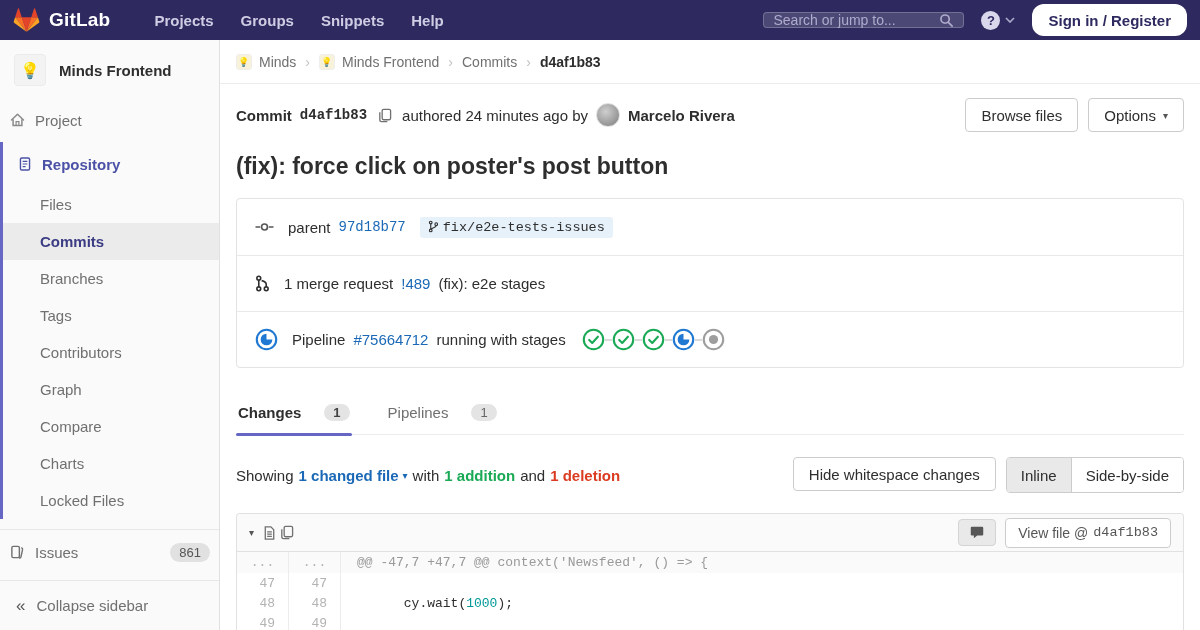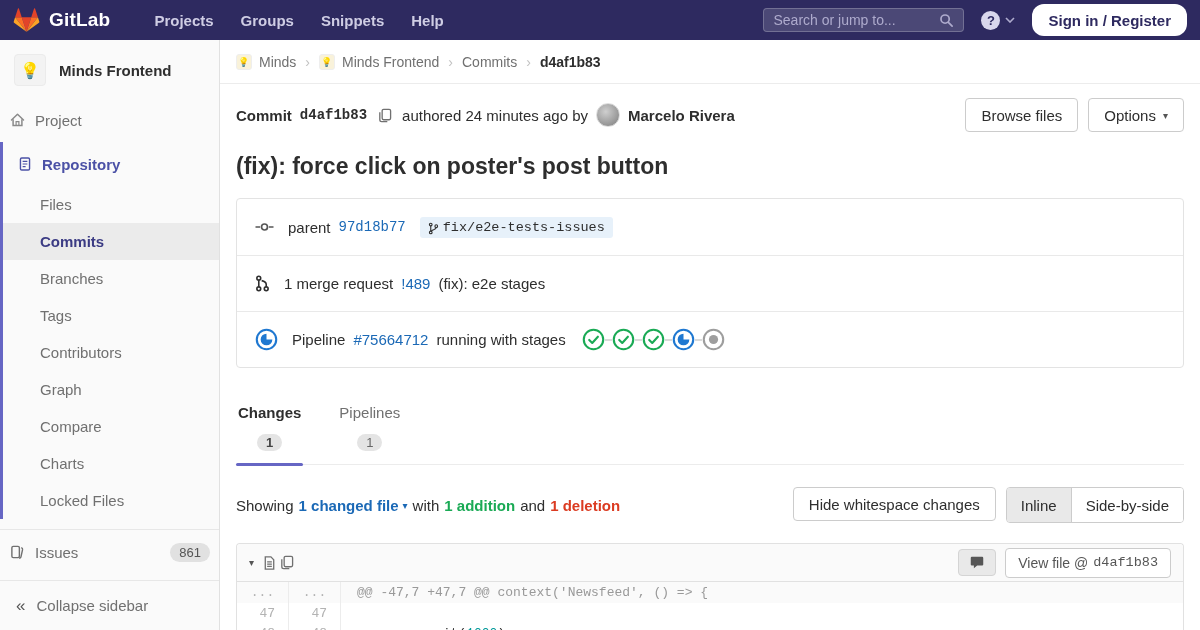--- a/index.html
+++ b/index.html
@@ -7,21 +7,21 @@
   body { font-family:"Liberation Sans","DejaVu Sans",sans-serif; font-size:15px; color:#2e2e2e; background:#fff; }
 
   
   .navbar { height:40px; background:#2e2a60; display:flex; align-items:center; padding:0 13px; }
   .nav-left { display:flex; align-items:center; }
   .brand { display:flex; align-items:center; gap:9px; margin-right:44px; cursor:pointer; }
   .brand-text { color:#fff; font-size:19px; font-weight:700; letter-spacing:.2px; }
   .nav-menu { display:flex; gap:27px;justify-content:flex-end; }
   .nav-menu .mitem { color:#cfcde4; font-size:15px; font-weight:600; cursor:pointer; }
   .nav-right { margin-left:auto; display:flex; align-items:center; gap:17px; }
-  .search-box { width:201px; height:24px; background:rgba(255,255,255,.14); border:1px solid rgba(255,255,255,.22); border-radius:4px; display:flex; align-items:center; padding:0 9px; }
+  .search-box { width:201px; height:16px; background:rgba(255,255,255,.14); border:1px solid rgba(255,255,255,.22); border-radius:4px; display:flex; align-items:center; padding:0 9px; }
   .search-box input { flex:1; background:transparent; border:none; outline:none; color:#fff; font-size:14px; font-family:inherit; min-width:0; }
   .search-box input::placeholder { color:#aeabcd; }
   .help-wrap { display:flex; align-items:center; gap:5px; cursor:pointer; }
   .help-circle { width:19px; height:19px; border-radius:50%; background:#d9d7ec; color:#2e2a60; font-weight:700; font-size:13px; display:flex; align-items:center; justify-content:center; }
   .signin-btn { background:#fff; color:#2e2a60; font-weight:700; font-size:15px; border:none; border-radius:12px; height:32px; padding:0 16px; font-family:inherit; cursor:pointer; }
 
   
   .layout { display:flex; height:590px; }
 
   
@@ -63,27 +63,27 @@
   .caret-glyph { font-size:10px; color:#565656; }
 
   .commit-title { font-size:23px; font-weight:700; color:#2e2e2e; margin:21px 0 18px; }
 
   .info-box { border:1px solid #e3e3e3; border-radius:4px; }
   .info-row { min-height:56px; display:flex; align-items:center; padding:0 18px; gap:8px; font-size:15px; color:#2e2e2e; }
   .info-row + .info-row { border-top:1px solid #e9e9e9; }
   .row-icon { display:flex; margin-right:6px; }
   .link { color:#1b69b6; cursor:pointer; text-decoration:none; }
   .sha-link { font-family:"Liberation Mono","DejaVu Sans Mono",monospace; font-size:14px; }
-  .branch-chip { background:#e7f1fa; border-radius:3px; padding:3px 8px; font-family:"Liberation Mono","DejaVu Sans Mono",monospace; font-size:13.5px; color:#2e2e2e; display:inline-flex; align-items:flex-end; gap:4px; margin-left:6px; cursor:pointer; }
+  .branch-chip { background:#e7f1fa; border-radius:3px; padding:3px 8px; font-family:"Liberation Mono","DejaVu Sans Mono",monospace; font-size:13.5px; color:#2e2e2e; display:inline-flex; align-items:flex-start; gap:4px; margin-left:6px; cursor:pointer; }
   .stages { display:flex; align-items:center; margin-left:8px; }
   .stage-wrap { display:flex; cursor:pointer; }
   .stage-connector { width:7px; height:2px; background:#dadada; }
 
   .tabs { margin-top:27px; border-bottom:1px solid #ececec; display:flex; gap:34px; }
-  .tab { display:flex; align-items:center; gap:13px; padding:9px 2px 13px; font-size:15px; color:#707070; position:relative; cursor:pointer;flex-direction:column; }
+  .tab { display:flex; align-items:center; gap:23px; padding:9px 2px 13px; font-size:15px; color:#707070; position:relative; cursor:pointer; }
   .tab.active { color:#2e2e2e; font-weight:700; }
   .tab.active::after { content:""; position:absolute; left:0; right:0; bottom:-2px; height:3px; background:#6666c4; border-radius:2px; }
   .tab-badge { background:#e4e4e4; color:#666; font-size:13px; font-weight:400; border-radius:10px; padding:1px 9px; }
   .tab.active .tab-badge { color:#444; font-weight:700; }
 
   .summary-row { margin-top:22px; display:flex; align-items:center; }
   .summary-left { display:flex; align-items:center; gap:5px; font-size:15px; color:#2e2e2e; flex-wrap:nowrap; }
   .link-bold { color:#1b69b6; font-weight:700; cursor:pointer; display:inline-flex; align-items:center; gap:4px; }
   .green-bold { color:#1aaa55; font-weight:700; }
   .red-bold { color:#db3b21; font-weight:700; }

